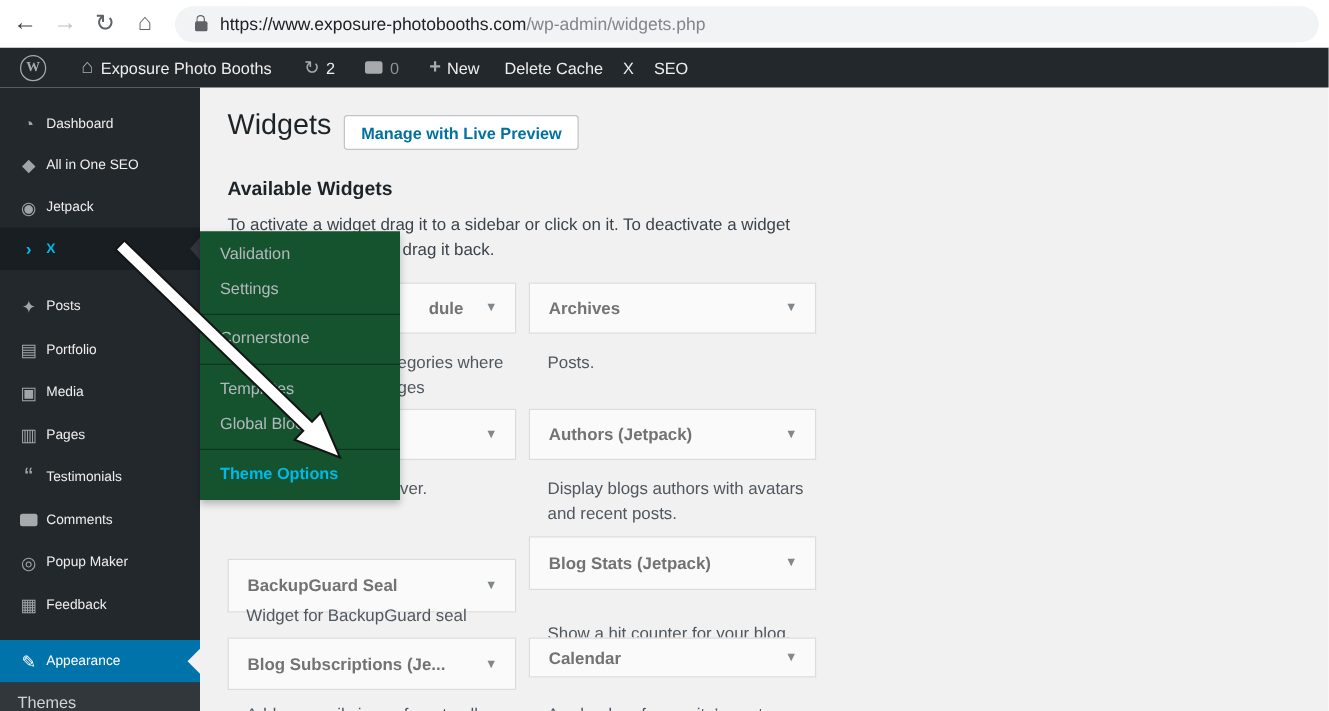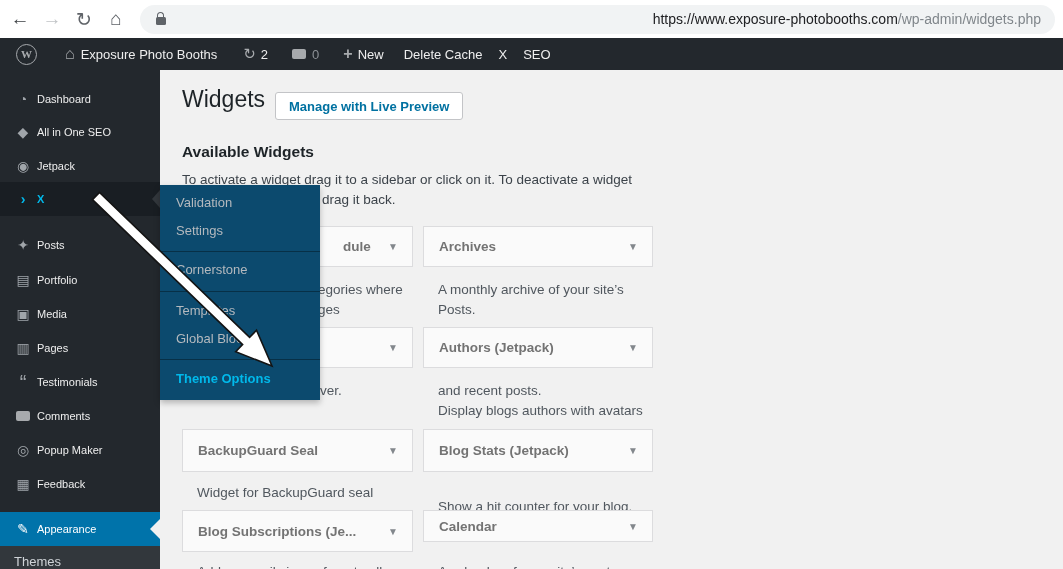--- a/index.html
+++ b/index.html
@@ -6,21 +6,21 @@
   .screen{position:relative;width:1063px;height:569px;overflow:hidden;
     font-family:"Liberation Sans","DejaVu Sans",sans-serif;-webkit-font-smoothing:antialiased;}
 
   
   .browser-bar{position:absolute;left:0;top:0;width:1063px;height:38px;background:#fff;
     display:flex;align-items:center;z-index:60;}
   .nav-ico{width:32px;text-align:center;font-size:19px;color:#5f6368;cursor:pointer;}
   .nav-ico.back{margin-left:4px;color:#3c4043;}
   .nav-ico.fwd{color:#c0c3c6;}
   .url-pill{flex:1;height:29px;margin:0 8px 0 8px;background:#f1f3f4;border-radius:15px;
-    display:flex;align-items:center;padding:0 14px;min-width:0;justify-content:space-between;}
+    display:flex;align-items:center;padding:0 14px;min-width:0;}
   .lock{position:relative;width:10px;height:8px;background:#5f6368;border-radius:1.5px;margin:3px 10px 0 2px;flex:none;}
   .lock::before{content:'';position:absolute;left:1px;top:-5px;width:5px;height:6px;
     border:1.5px solid #5f6368;border-bottom:none;border-radius:4px 4px 0 0;}
   .url-text{font-size:14px;color:#202124;white-space:nowrap;overflow:hidden;}
   .url-text .path{color:#80868b;}
 
   
   .admin-bar{position:absolute;left:0;top:38px;width:1063px;height:32px;background:#23282d;
     display:flex;align-items:center;color:#eee;font-size:13px;z-index:55;}
   .ab-item{display:flex;align-items:center;height:32px;padding:0 8px;cursor:pointer;white-space:nowrap;}
@@ -46,21 +46,21 @@
   .mi.appearance{background:#0073aa;}
   .mi.appearance .lbl{color:#fff;}
   .mi.appearance .ico{color:#fff;}
   .notch{position:absolute;right:0;width:0;height:0;}
   .notch.fly{top:8px;border-top:9px solid transparent;border-bottom:9px solid transparent;border-right:8px solid #32373c;}
   .notch.cur{top:7px;border-top:10px solid transparent;border-bottom:10px solid transparent;border-right:10px solid #f1f1f1;}
   .submenu-bg{position:absolute;left:0;top:476px;width:160px;height:23px;background:#32373c;}
   .submenu-item{position:absolute;left:14px;top:484px;font-size:13px;color:#cfd3d7;cursor:pointer;}
 
   
-  .flyout{position:absolute;left:160px;top:185px;width:160px;height:215px;background:#0c4a6e;
+  .flyout{position:absolute;left:160px;top:185px;width:160px;height:215px;background:#14532d;
     box-shadow:0 3px 6px rgba(0,0,0,.25);z-index:30;}
   .fly-item{position:absolute;left:16px;font-size:13px;color:#b4b9be;cursor:pointer;white-space:nowrap;}
   .fly-item.hot{color:#00b9eb;font-weight:700;}
   .fly-sep{position:absolute;left:0;width:160px;height:0;border-top:1px solid rgba(0,0,0,.35);}
 
   
   .content{position:absolute;left:160px;top:70px;width:903px;height:499px;background:#f1f1f1;z-index:10;overflow:hidden;}
   .page-title{position:absolute;left:22px;top:16px;font-size:23px;color:#1d2327;font-weight:400;}
   .manage-btn{position:absolute;left:115px;top:22px;height:26px;padding:0 13px;background:#fff;
     border:1px solid #c3c4c7;border-radius:3px;color:#0071a1;font-size:13px;font-weight:700;
@@ -149,40 +149,39 @@
     </div>
     <div class="wdesc" style="left:158px;top:210px">
       <div>egories where</div>
       <div>ges</div>
     </div>
     <div class="wcard rcol" style="left:263px;top:156px">
       <span class="wt">Archives</span>
       <span class="tg">▼</span>
     </div>
     <div class="wdesc" style="left:278px;top:210px">
-      <div>A monthly archive of your site’s</div>
       <div>Posts.</div>
     </div>
 
     <div class="wcard" style="left:22px;top:257px">
       <span class="tg">▼</span>
     </div>
     <div class="wdesc" style="left:160px;top:311px">
       <div>ver.</div>
     </div>
     <div class="wcard rcol" style="left:263px;top:257px">
       <span class="wt">Authors (Jetpack)</span>
       <span class="tg">▼</span>
     </div>
     <div class="wdesc" style="left:278px;top:311px">
+      <div>Display blogs authors with avatars</div>
       <div>and recent posts.</div>
-      <div>Display blogs authors with avatars</div>
-    </div>
-
-    <div class="wcard" style="left:22px;top:359px;height:43px">
+    </div>
+
+    <div class="wcard" style="left:22px;top:377px;height:43px">
       <span class="wt">BackupGuard Seal</span>
       <span class="tg">▼</span>
     </div>
     <div class="wdesc" style="left:37px;top:413px">
       <div>Widget for BackupGuard seal</div>
     </div>
     <div class="wcard rcol" style="left:263px;top:359px;height:43px">
       <span class="wt">Blog Stats (Jetpack)</span>
       <span class="tg">▼</span>
     </div>

